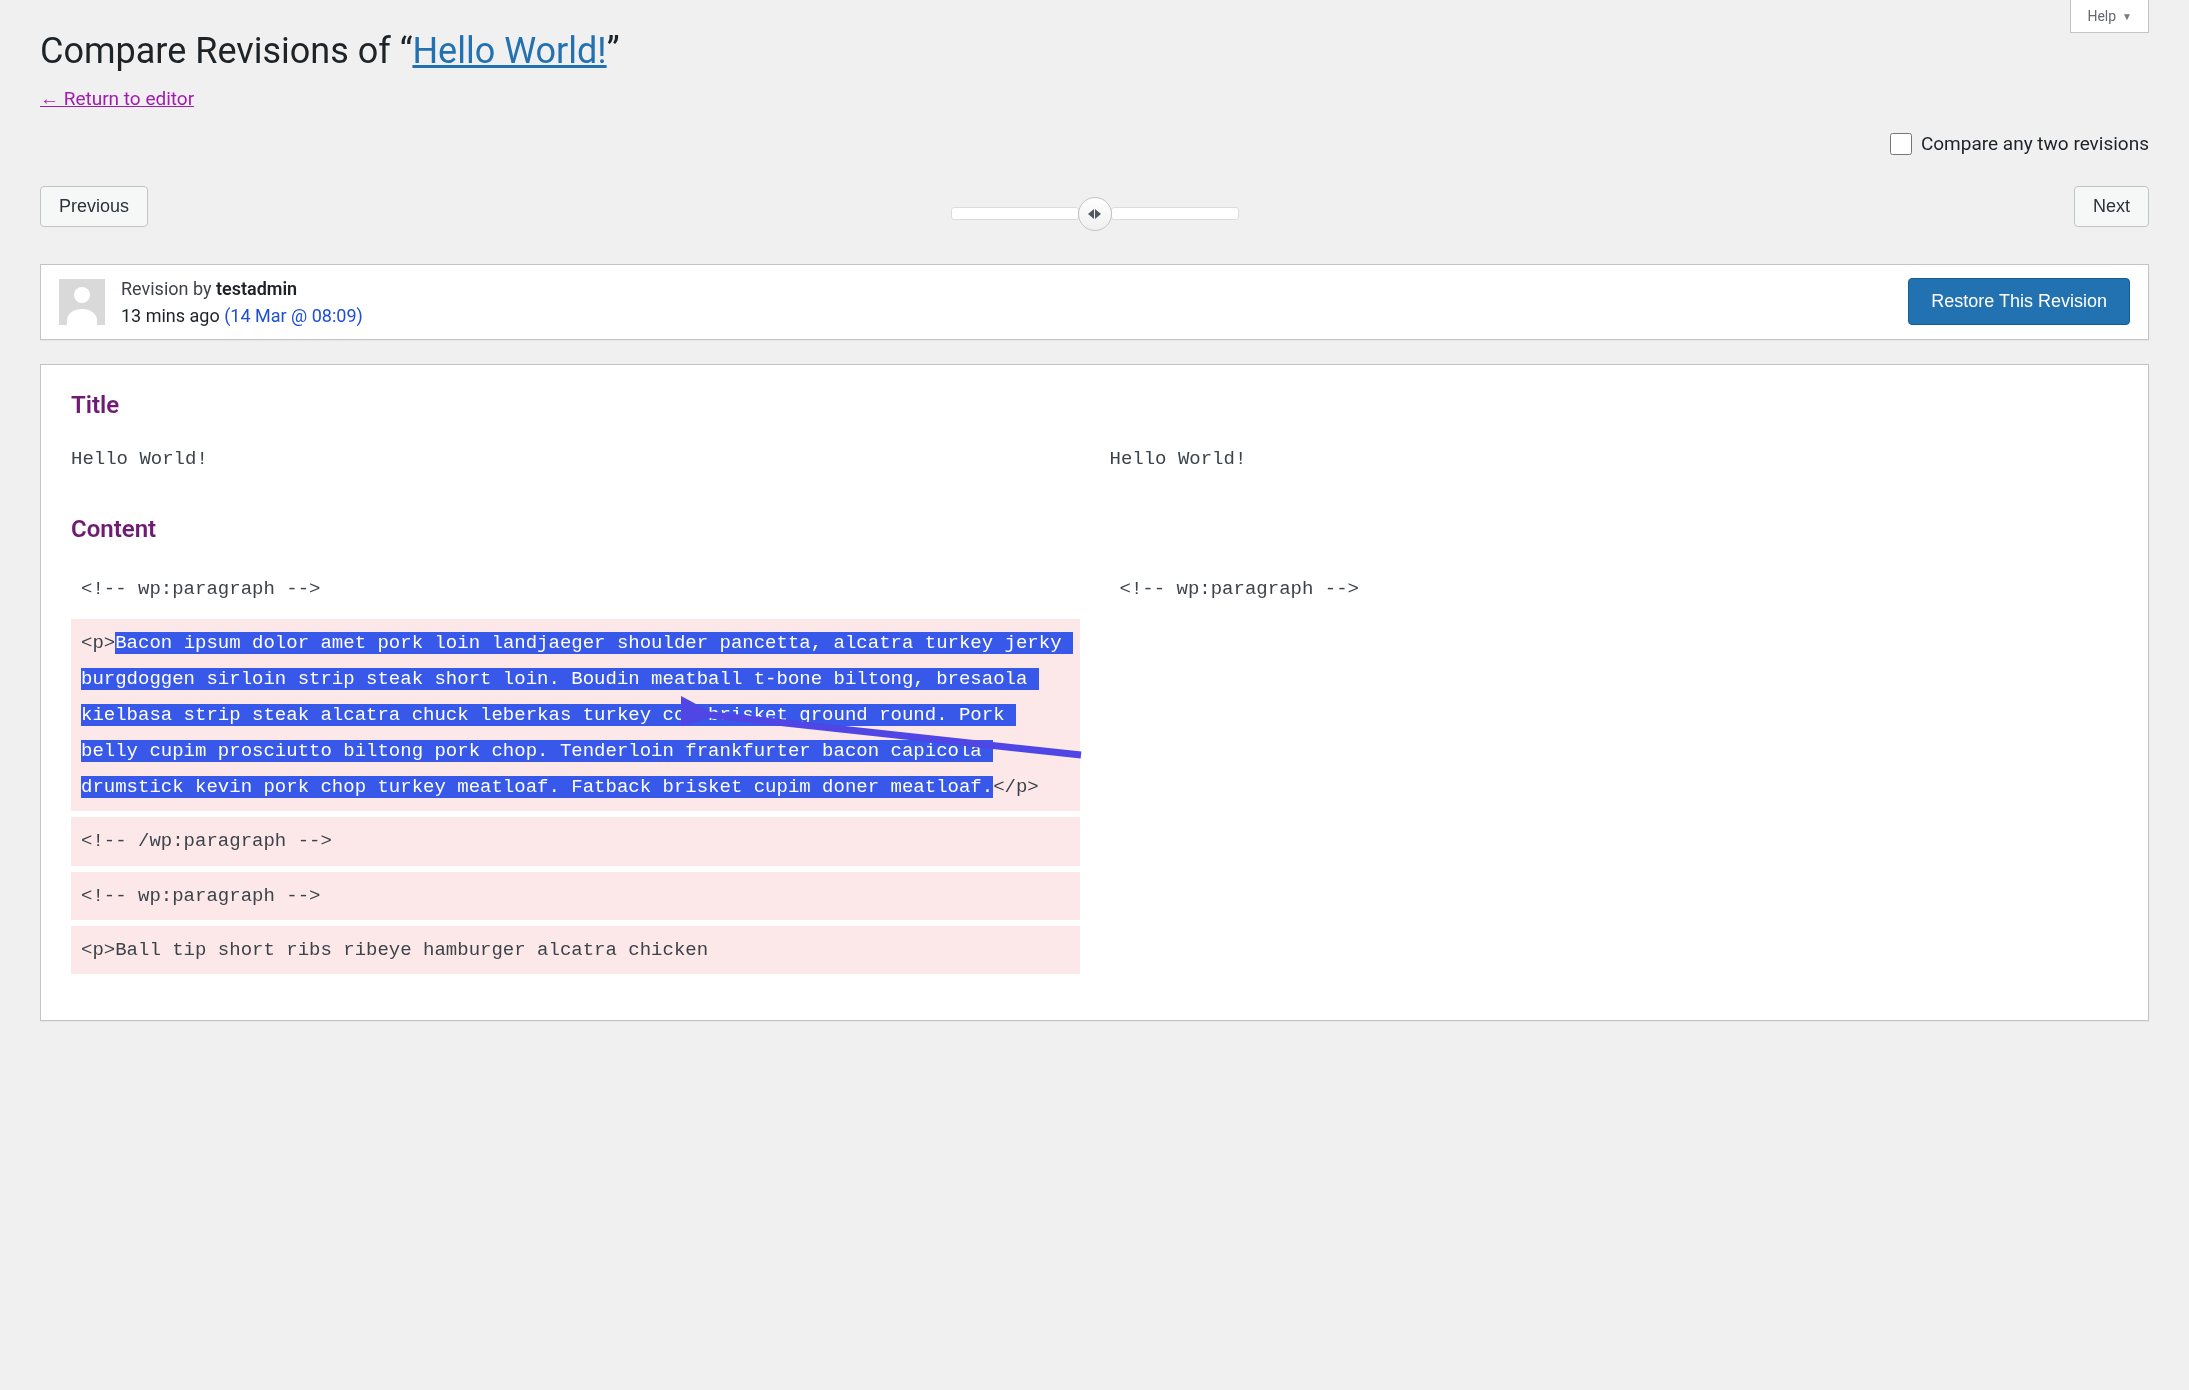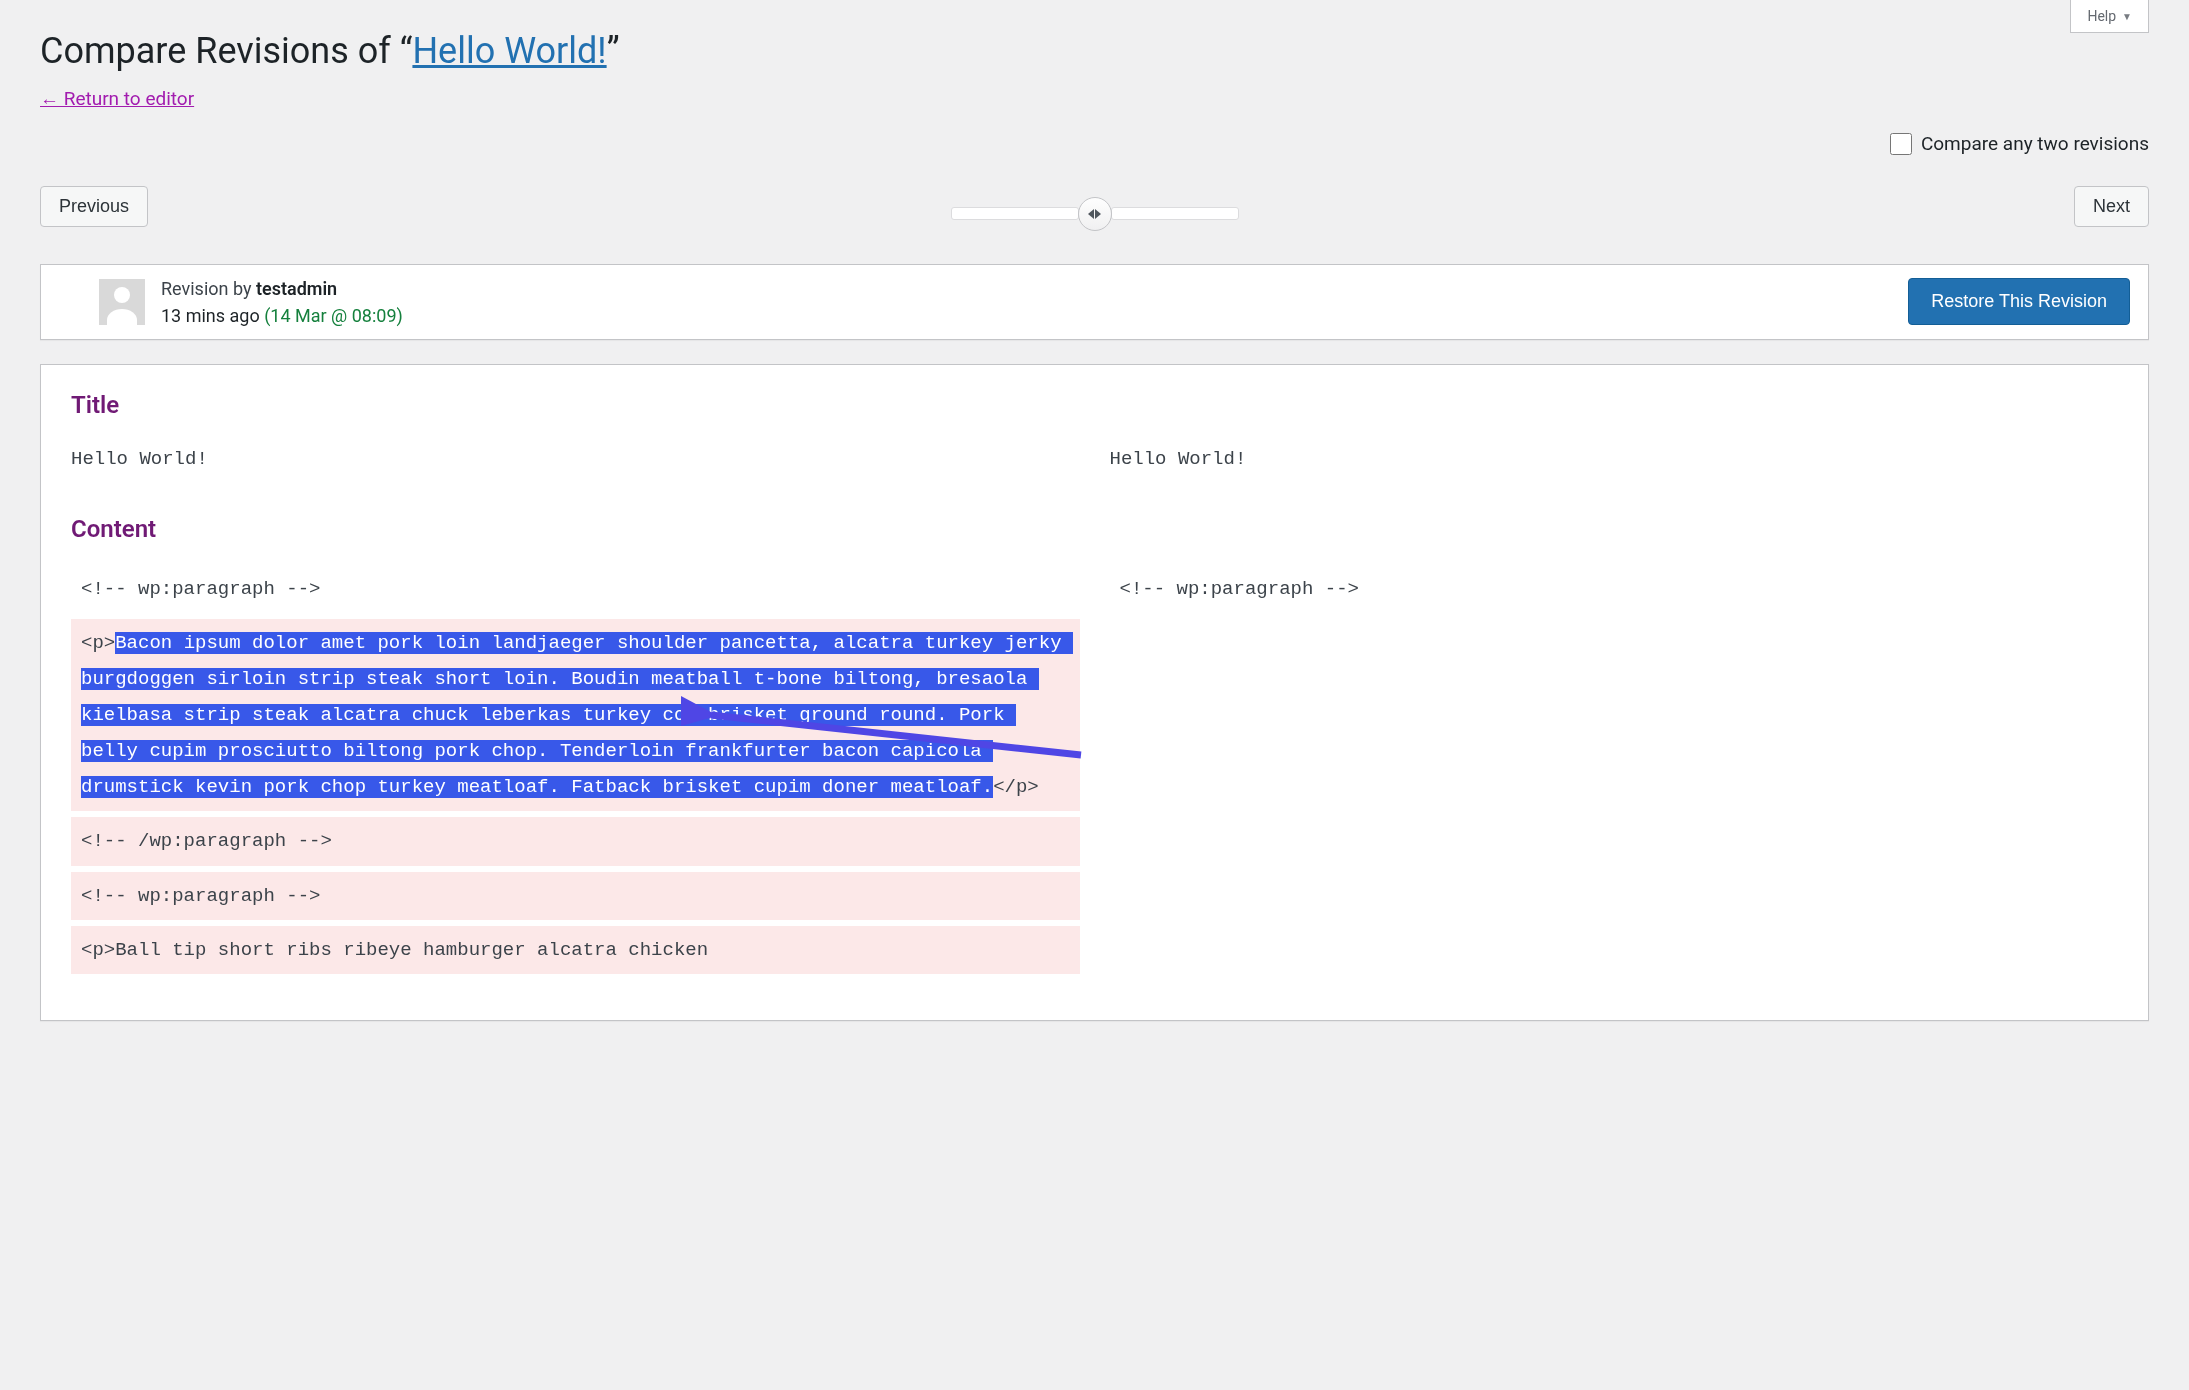--- a/index.html
+++ b/index.html
@@ -123,21 +123,21 @@
 .meta-panel {
   margin-top: 22px;
   background: #fff;
   border: 1px solid #c3c4c7;
   display: flex;
   align-items: center;
   justify-content: space-between;
   padding: 10px 18px;
   box-shadow: 0 1px 1px rgba(0,0,0,.04);
 }
-.meta-left { display: flex; align-items: center; gap: 16px; margin-left: 40px; }
+.meta-left { display: flex; align-items: center; gap: 16px; }
 .avatar {
   width: 46px;
   height: 46px;
   background: #d9d9d9;
   position: relative;
   overflow: hidden;
 }
 .avatar::before {
   content: "";
   position: absolute;
@@ -157,21 +157,21 @@
   transform: translateX(-50%);
   width: 30px;
   height: 22px;
   background: #fff;
   border-radius: 50% 50% 0 0;
 }
 .meta-text { font-size: 18px; line-height: 1.5; }
 .meta-text .line1 { color: #3c434a; }
 .meta-text .author { font-weight: 600; color: #1d2327; }
 .meta-text .line2 { color: #1d2327; }
-.meta-text .date { color: #15803d; }
+.meta-text .date { color: #1d4ed8; }
 .restore-btn {
   background: #2271b1;
   border: 1px solid #135e96;
   color: #fff;
   font-size: 18px;
   padding: 12px 22px;
   border-radius: 4px;
   cursor: pointer;
 }
 .diff-panel {

